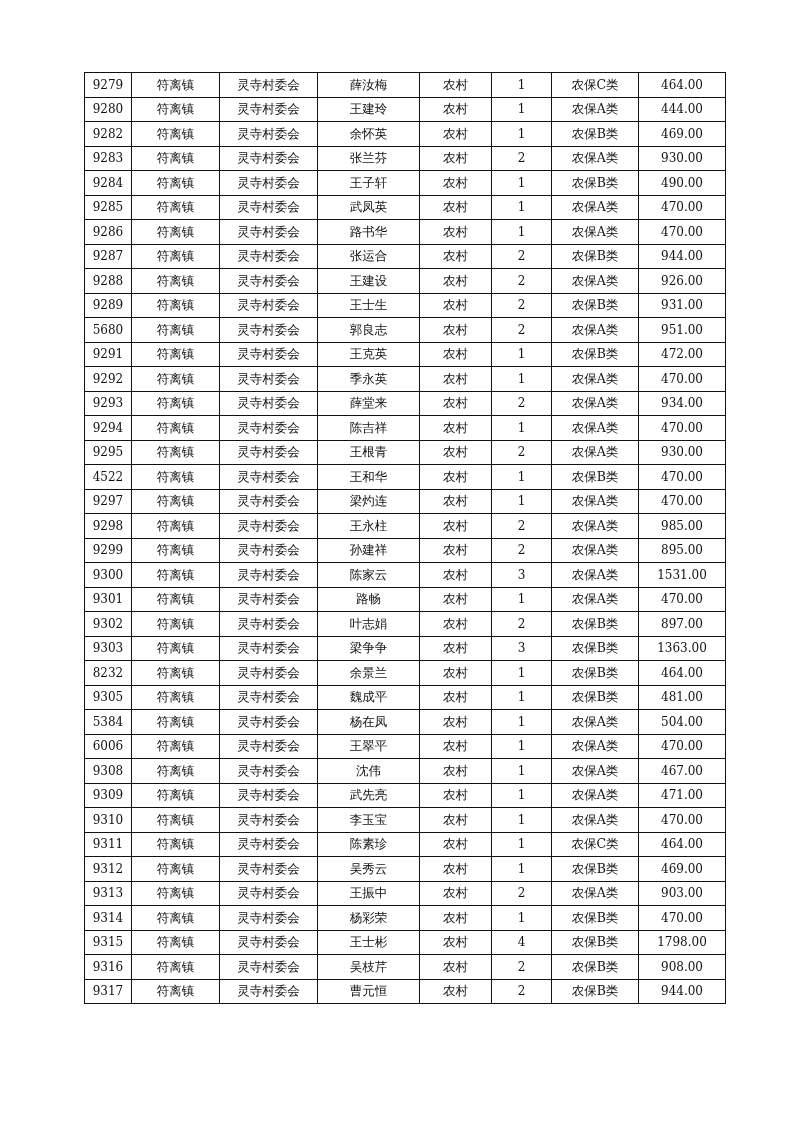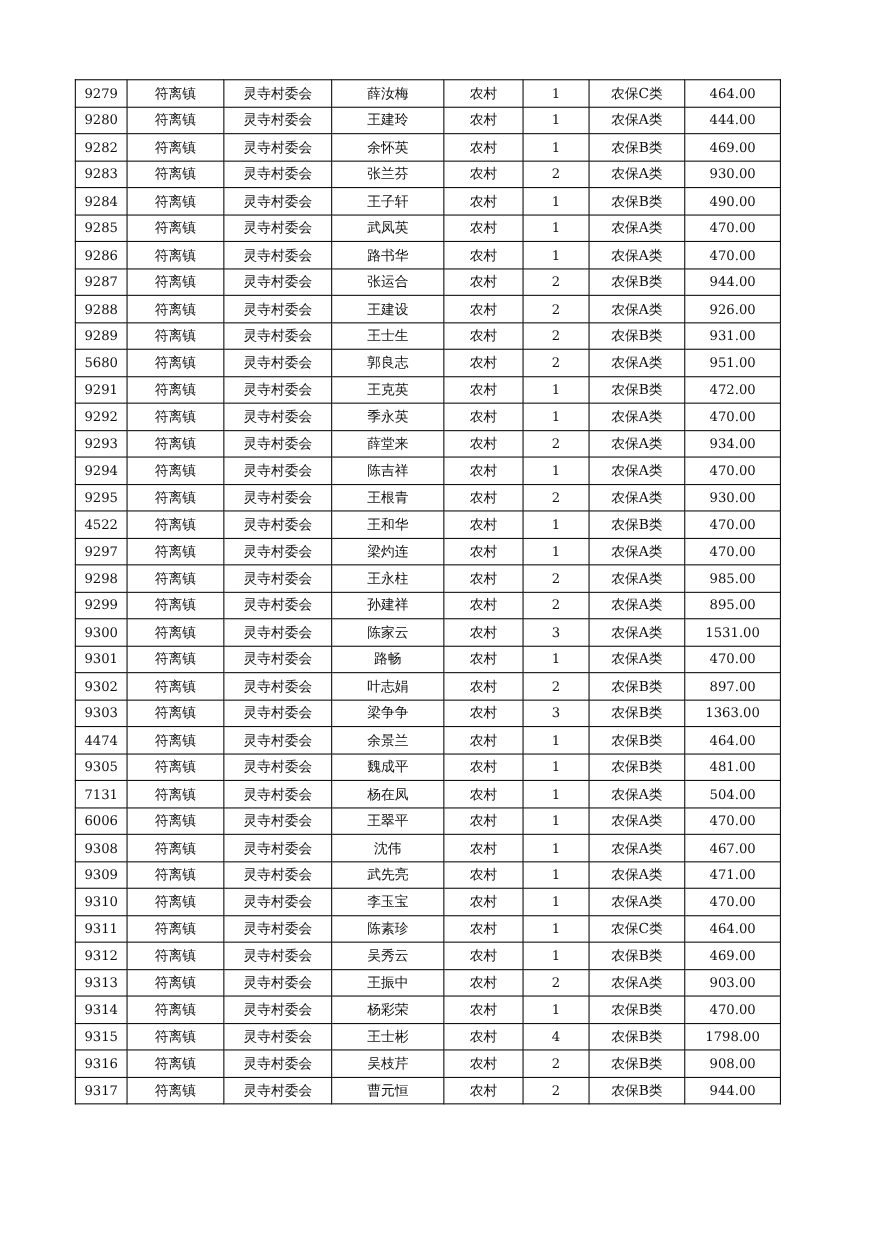--- a/index.html
+++ b/index.html
@@ -1,19 +1,19 @@
 <!DOCTYPE html>
 <html><head>
 <meta charset="utf-8">
 <style>
   html, body { margin: 0; padding: 0; background: #ffffff; }
   body { width: 793px; height: 1122px; position: relative; overflow: hidden;
          font-family: "DejaVu Serif", "Liberation Serif", serif; color: #111; }
   table.records {
-    position: absolute; left: 68px; top: 72px;
+    position: absolute; left: 84px; top: 72px;
     width: 641px; border-collapse: collapse; table-layout: fixed;
   }
   table.records td {
     border: 1.5px solid #111;
     height: 23.5px; padding: 0;
     text-align: center; vertical-align: middle;
     font-size: 12.5px; line-height: 1;
     white-space: nowrap; overflow: hidden;
   }
   table.records td.num { font-family: "DejaVu Serif", "Liberation Serif", serif; font-size: 12px; }
@@ -275,41 +275,41 @@
         <td class="num">9303</td>
         <td>符离镇</td>
         <td>灵寺村委会</td>
         <td>梁争争</td>
         <td>农村</td>
         <td class="num">3</td>
         <td>农保B类</td>
         <td class="num">1363.00</td>
       </tr>
       <tr>
-        <td class="num">4474</td>
+        <td class="num">8232</td>
         <td>符离镇</td>
         <td>灵寺村委会</td>
         <td>余景兰</td>
         <td>农村</td>
         <td class="num">1</td>
         <td>农保B类</td>
         <td class="num">464.00</td>
       </tr>
       <tr>
         <td class="num">9305</td>
         <td>符离镇</td>
         <td>灵寺村委会</td>
         <td>魏成平</td>
         <td>农村</td>
         <td class="num">1</td>
         <td>农保B类</td>
         <td class="num">481.00</td>
       </tr>
       <tr>
-        <td class="num">7131</td>
+        <td class="num">5384</td>
         <td>符离镇</td>
         <td>灵寺村委会</td>
         <td>杨在凤</td>
         <td>农村</td>
         <td class="num">1</td>
         <td>农保A类</td>
         <td class="num">504.00</td>
       </tr>
       <tr>
         <td class="num">6006</td>

